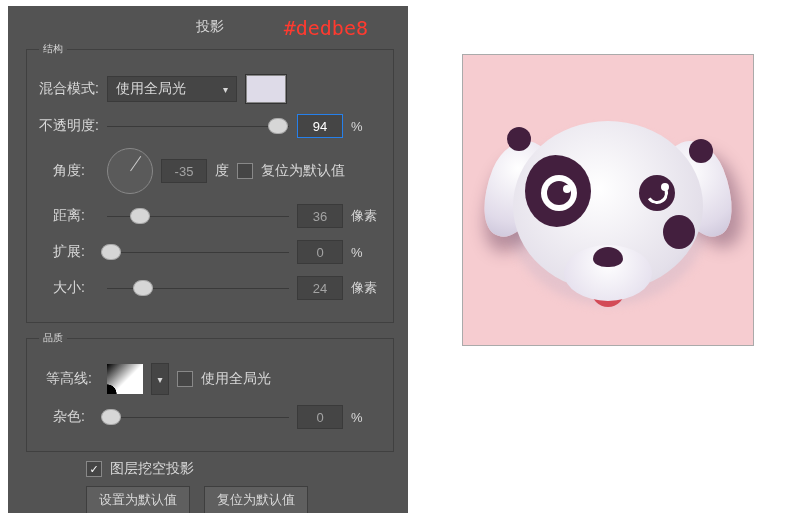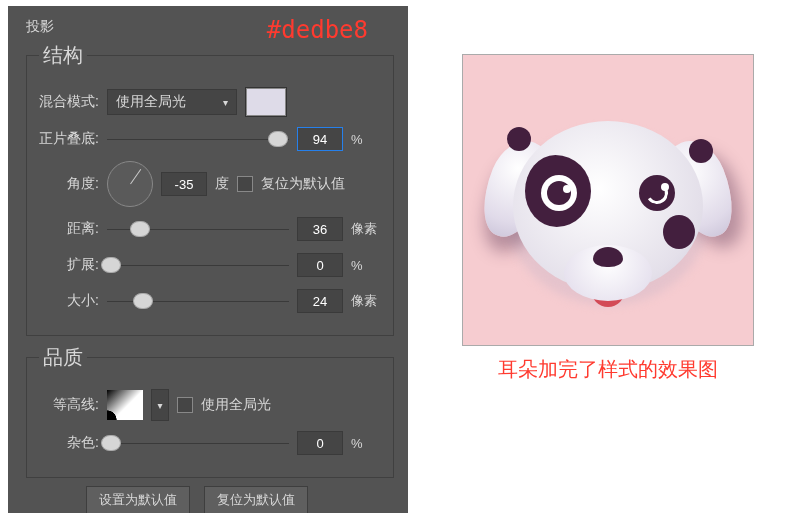--- a/index.html
+++ b/index.html
@@ -14,41 +14,41 @@
   .panel {
     background: #535353;
     color: #d8d8d8;
     width: 400px;
     box-sizing: border-box;
     padding: 8px 14px 18px 18px;
     font-size: 14px;
     position: relative;
     margin: 6px 0 0 8px;
   }
-  .section-title { margin: 4px 0 6px 0; }
+  .section-title { margin: 4px 0 6px 0; text-align: center; }
   fieldset {
     border: 1px solid #404040;
     margin: 0 0 8px 0;
     padding: 10px 12px 12px 12px;
   }
-  legend { padding: 0 4px; font-size: 20px; font-family: Liberation Serif, serif; }
+  legend { padding: 0 4px; font-size: 10px; font-family: Liberation Serif, serif; }
   .annot {
     position: absolute;
     top: 10px; right: 40px;
     color: #ff3a2f;
-    font-size: 24px;
+    font-size: 20px;
     font-family: monospace;
   }
   .row {
     display: flex;
     align-items: center;
     gap: 8px;
     margin: 8px 0;
   }
-  .label { width: 60px; text-align: right; }
+  .label { width: 60px; text-align: center; }
   .select {
     background: #454545;
     border: 1px solid #3a3a3a;
     color: #d8d8d8;
     height: 26px;
     width: 130px;
     display: flex; align-items: center; justify-content: space-between;
     padding: 0 8px;
     box-sizing: border-box;
   }
@@ -72,21 +72,21 @@
     position: absolute;
     width: 18px; height: 14px;
     background: #d6d6d6;
     border-radius: 9px 9px 9px 9px / 8px 8px 8px 8px;
     top: 50%; transform: translate(-50%,-50%);
     border: 1px solid #aaa;
   }
   .num-box {
     background: #454545;
     border: 1px solid #3a3a3a;
-    color: #ffffff;
+    color: #a3a3a3;
     width: 44px; height: 22px;
     text-align: center;
     display: flex; align-items: center; justify-content: center;
     font-size: 13px;
   }
   .num-box.active { border: 1px solid #2680eb; color: #fff; }
   .unit { width: 30px; font-size: 13px; }
   .angle-dial {
     width: 44px; height: 44px;
     border: 1px solid #888;
@@ -219,21 +219,21 @@
     <div class="row">
       <span class="label">混合模式:</span>
       <div class="select">
         <span>使用全局光</span>
         <span class="chev">▾</span>
       </div>
       <div class="swatch" title="#dedbe8"></div>
     </div>
 
     <div class="row">
-      <span class="label">正片叠底:</span>
+      <span class="label">不透明度:</span>
       <div class="slider-track">
         <div class="slider-line"></div>
         <div class="slider-handle" style="left:94%"></div>
       </div>
       <div class="num-box active">94</div>
       <span class="unit">%</span>
     </div>
 
     <div class="row">
       <span class="label">角度:</span>
@@ -294,20 +294,24 @@
       <span class="label">杂色:</span>
       <div class="slider-track">
         <div class="slider-line"></div>
         <div class="slider-handle" style="left:2%"></div>
       </div>
       <div class="num-box">0</div>
       <span class="unit">%</span>
     </div>
   </fieldset>
 
+  <div class="row" style="margin-left:60px">
+    <div class="checkbox checked"></div>
+    <span>图层挖空投影</span>
+  </div>
 
   <div class="btn-row">
     <div class="btn">设置为默认值</div>
     <div class="btn">复位为默认值</div>
   </div>
 </div>
 
 <div class="preview">
   <div class="preview-img">
     <div class="head-shadow"></div>
@@ -317,14 +321,13 @@
     <div class="spot spot3"></div>
     <div class="spot spot4"></div>
     <div class="spot eye-patch"></div>
     <div class="spot spot2"></div>
     <div class="eye l"></div>
     <div class="eye r"></div>
     <div class="tongue"></div>
     <div class="muzzle"></div>
     <div class="nose"></div>
   </div>
-  <div class="caption">耳朵加完了样式的效果图</div>
 </div>
 
 </body></html>

